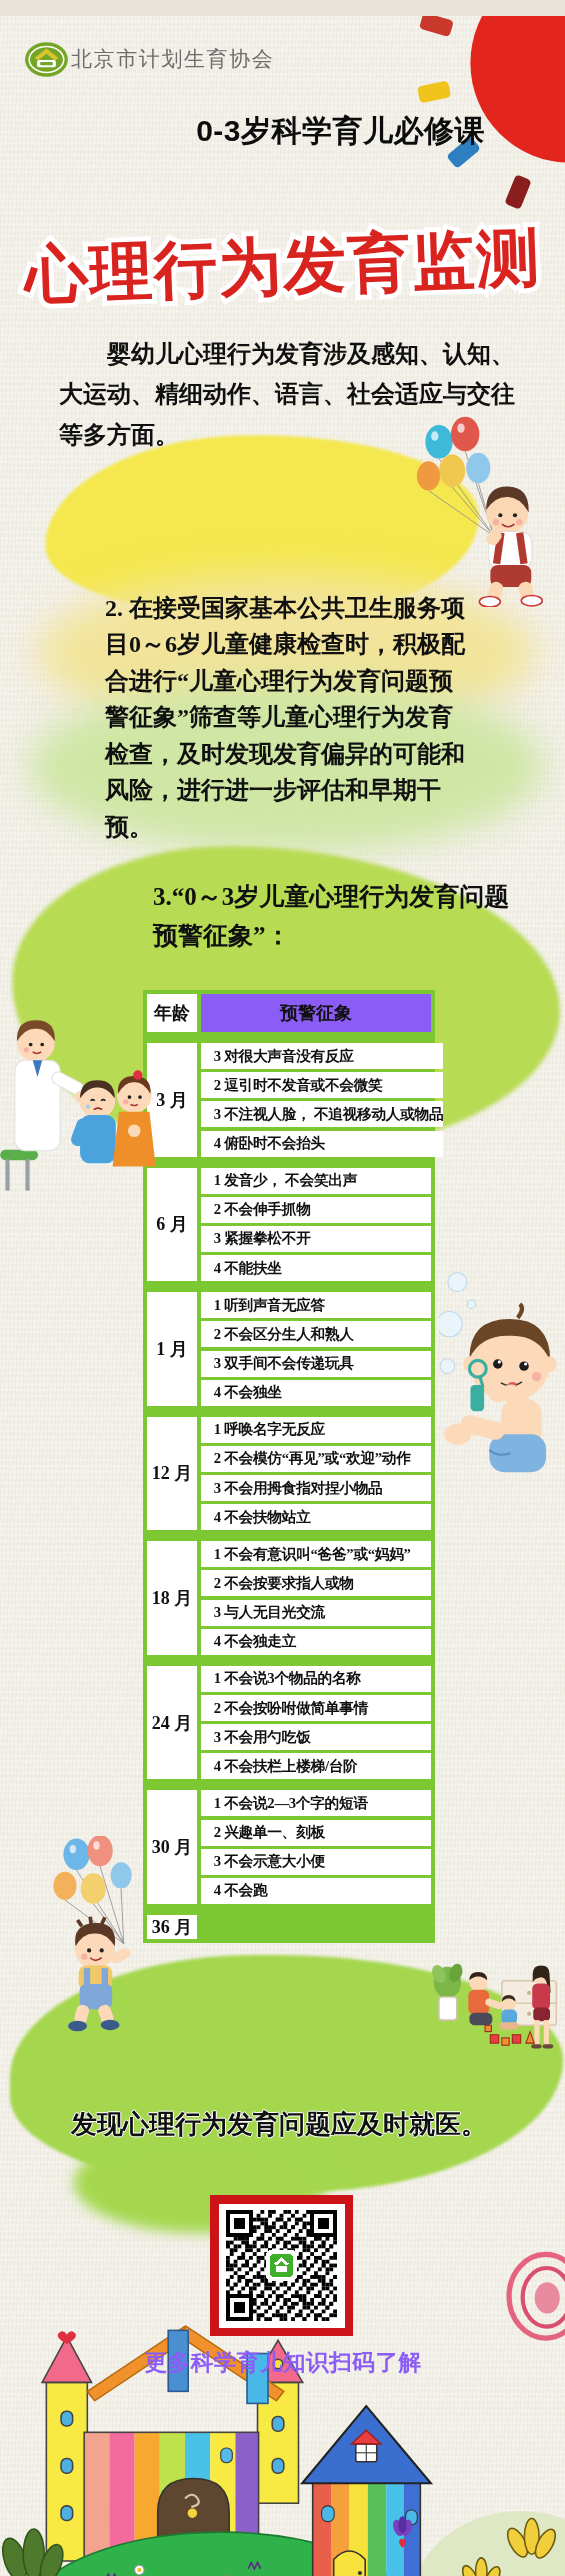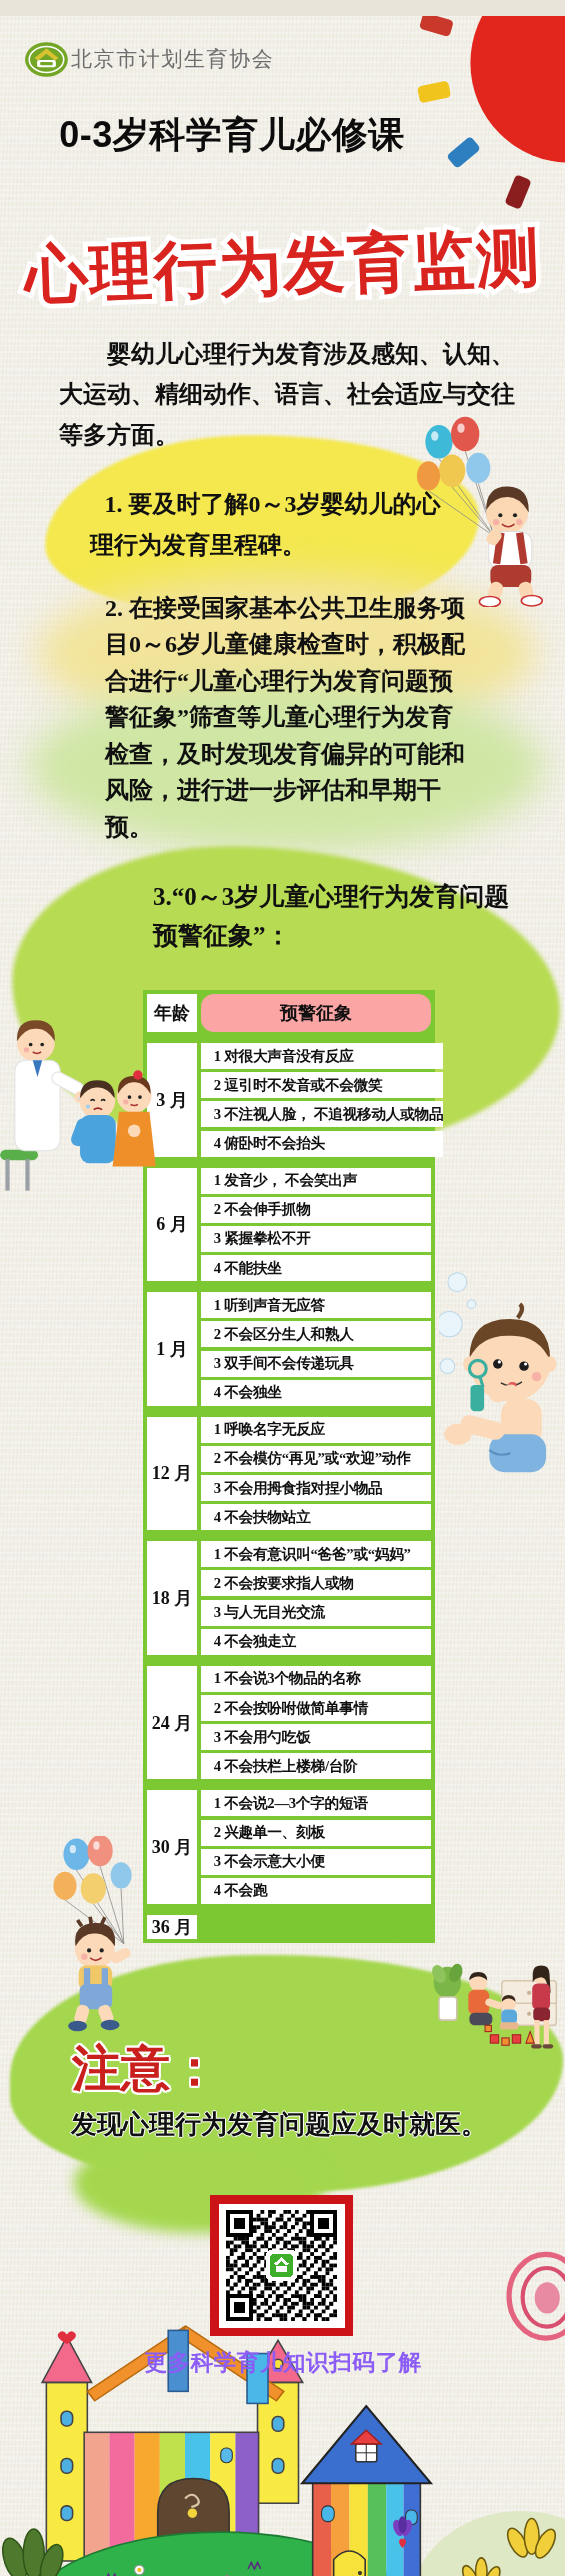--- a/index.html
+++ b/index.html
@@ -30,38 +30,38 @@
     border-radius:40% 60% 54% 46% / 44% 52% 48% 56%;filter:blur(2.1px);transform:rotate(0.8deg);}
   .blob-grass{left:9.5px;top:1939px;width:553px;height:237px;background:#a4d74e;
     border-radius:46% 54% 50% 50% / 54% 46% 58% 42%;filter:blur(1.6px);}
   .blob-grass2{left:74px;top:2117px;width:252px;height:100px;background:#a4d74e;
     border-radius:50%;filter:blur(6.3px);}
   .blob-footer{left:410px;top:2495px;width:221px;height:137px;background:#dfe8c4;
     border-radius:50% 50% 0 0 / 70% 70% 0 0;}
 
   
   .org-name{left:71px;top:29px;font-size:21px;letter-spacing:1.6px;color:#6d6d6d;z-index:4;}
-  .course-title{left:1px;top:95px;width:462px;text-align:center;font-size:36px;font-weight:900;
+  .course-title{left:23px;top:95px;width:462px;text-align:right;font-size:30px;font-weight:900;
     color:#0c0c0c;letter-spacing:0.5px;z-index:4;}
   .main-title-svg{left:9.5px;top:193px;width:546px;height:113px;z-index:4;}
 
   
   .txt{z-index:4;}
   .intro{left:59px;top:318px;width:464px;font-size:24px;line-height:1.68;text-indent:2em;}
   .p1{left:90px;top:468px;width:372px;font-size:24px;line-height:1.7;text-indent:.6em;}
   .p2{left:105px;top:574px;width:362px;font-size:24px;line-height:1.52;}
   .p3{left:153px;top:861px;width:377px;font-size:25px;line-height:1.56;}
 
   
   .wtable{left:143px;top:974px;width:292px;z-index:3;background:#7cc832;border:4.7px solid #7cc832;
     display:flex;flex-direction:column;gap:11px;box-sizing:border-box;}
   .trow{display:flex;gap:4.2px;}
   .t-age,.t-age-h{width:50px;flex:none;background:#fff;display:flex;align-items:center;justify-content:center;}
   .t-age-h,.t-sign-h{height:38px;font-size:18px;}
-  .t-sign-h{flex:1;background:#fca5a5;display:flex;align-items:center;justify-content:center;border-radius:13px;}
+  .t-sign-h{flex:1;background:#8b5cf6;display:flex;align-items:center;justify-content:center;}
   .t-age{font-size:18px;}
   .t-items{flex:1;display:flex;flex-direction:column;gap:3.2px;}
   .t-item{background:#fff;height:26px;display:flex;align-items:center;padding-left:12.6px;
     font-size:14.7px;letter-spacing:-0.3px;white-space:nowrap;}
 
   
   .notice-label{left:72px;top:2020px;font-size:49px;font-weight:900;color:#c9201d;z-index:4;
     text-shadow:-2.1px 0 #fff,2.1px 0 #fff,0 -2.1px #fff,0 2.1px #fff,-1.6px -1.6px #fff,1.6px 1.6px #fff,-1.6px 1.6px #fff,1.6px -1.6px #fff;}
   .notice-text{left:71px;top:2091px;width:427px;font-size:26px;z-index:4;
     text-shadow:-1.1px 0 #fff,1.1px 0 #fff,0 1.1px #fff,0 -1.1px #fff;}
@@ -125,21 +125,20 @@
     <rect x="31" y="40" width="24" height="6" rx="2" fill="#74a626"></rect>
   </svg>
   <div class="abs org-name">北京市计划生育协会</div>
   <div class="abs course-title">0-3岁科学育儿必修课</div>
 
   <svg class="abs main-title-svg dec" viewBox="0 0 1040 215">
     <text x="520" y="150" text-anchor="middle" font-size="120" font-weight="900" font-family="Liberation Sans, DejaVu Sans, sans-serif" letter-spacing="3" fill="#d8231f" stroke="#ffffff" stroke-width="18" paint-order="stroke" transform="rotate(-2 520 110)">心理行为发育监测</text>
   </svg>
 
   <div class="abs txt serif intro">婴幼儿心理行为发育涉及感知、认知、大运动、精细动作、语言、社会适应与交往等多方面。</div>
-  <div class="abs txt serif p1">1. 要及时了解0～3岁婴幼儿的心理行为发育里程碑。</div>
   <div class="abs txt serif p2">2. 在接受国家基本公共卫生服务项目0～6岁儿童健康检查时，积极配合进行“儿童心理行为发育问题预警征象”筛查等儿童心理行为发育检查，及时发现发育偏异的可能和风险，进行进一步评估和早期干预。</div>
   <div class="abs txt serif p3">3.“0～3岁儿童心理行为发育问题预警征象”：</div>
 
   <svg class="abs ill dec" style="left:410px;top:397px" width="156" height="194" viewBox="0 0 297 370">
     <g stroke="#8a8a8a" stroke-width="1.5">
       <line x1="55" y1="87" x2="160" y2="235"></line>
         <line x1="105" y1="73" x2="160" y2="235"></line>
       <line x1="80" y1="141" x2="160" y2="235"></line>
         <line x1="35" y1="148" x2="160" y2="235"></line>
       <line x1="130" y1="134" x2="160" y2="235"></line>
@@ -205,21 +204,21 @@
   </svg>
 
   <div class="abs wtable serif">
     <div class="trow">
       <div class="t-age-h">年龄</div>
       <div class="t-sign-h">预警征象</div>
     </div>
     <div class="trow">
       <div class="t-age">3 月</div>
       <div class="t-items">
-        <div class="t-item">1 对很大声音没有反应</div>
+        <div class="t-item">3 对很大声音没有反应</div>
         <div class="t-item">2 逗引时不发音或不会微笑</div>
         <div class="t-item">3 不注视人脸， 不追视移动人或物品</div>
         <div class="t-item">4 俯卧时不会抬头</div>
       </div>
     </div>
     <div class="trow">
       <div class="t-age">6 月</div>
       <div class="t-items">
         <div class="t-item">1 发音少， 不会笑出声</div>
         <div class="t-item">2 不会伸手抓物</div>
@@ -369,21 +368,20 @@
       <rect x="228" y="176" width="20" height="8" rx="4" fill="#6a4a3a"></rect>
     <g stroke="#a02020" stroke-width="2">
       <rect x="128" y="158" width="16" height="16" fill="#e84040"></rect>
       <rect x="150" y="164" width="14" height="14" fill="#f09030"></rect>
       <rect x="170" y="158" width="16" height="16" fill="#e84040"></rect>
       <polygon points="196,174 204,152 212,174" fill="#f09030"></polygon>
       <rect x="118" y="140" width="12" height="12" fill="#f09030"></rect>
     </g>
   </svg>
 
-  <div class="abs notice-label">注意：</div>
   <div class="abs notice-text serif">发现心理行为发育问题应及时就医。</div>
 
   <svg class="abs ill dec" style="left:496px;top:2232px" width="69" height="97" viewBox="0 0 132 185">
     <ellipse cx="95" cy="92" rx="70" ry="80" fill="none" stroke="#e4637f" stroke-width="10"></ellipse>
     <ellipse cx="97" cy="94" rx="46" ry="56" fill="none" stroke="#d94f6f" stroke-width="8"></ellipse>
     <ellipse cx="98" cy="95" rx="24" ry="30" fill="#e88aa0"></ellipse>
   </svg>
 
   <div class="abs qr-box">
     <div class="qr-inner">

